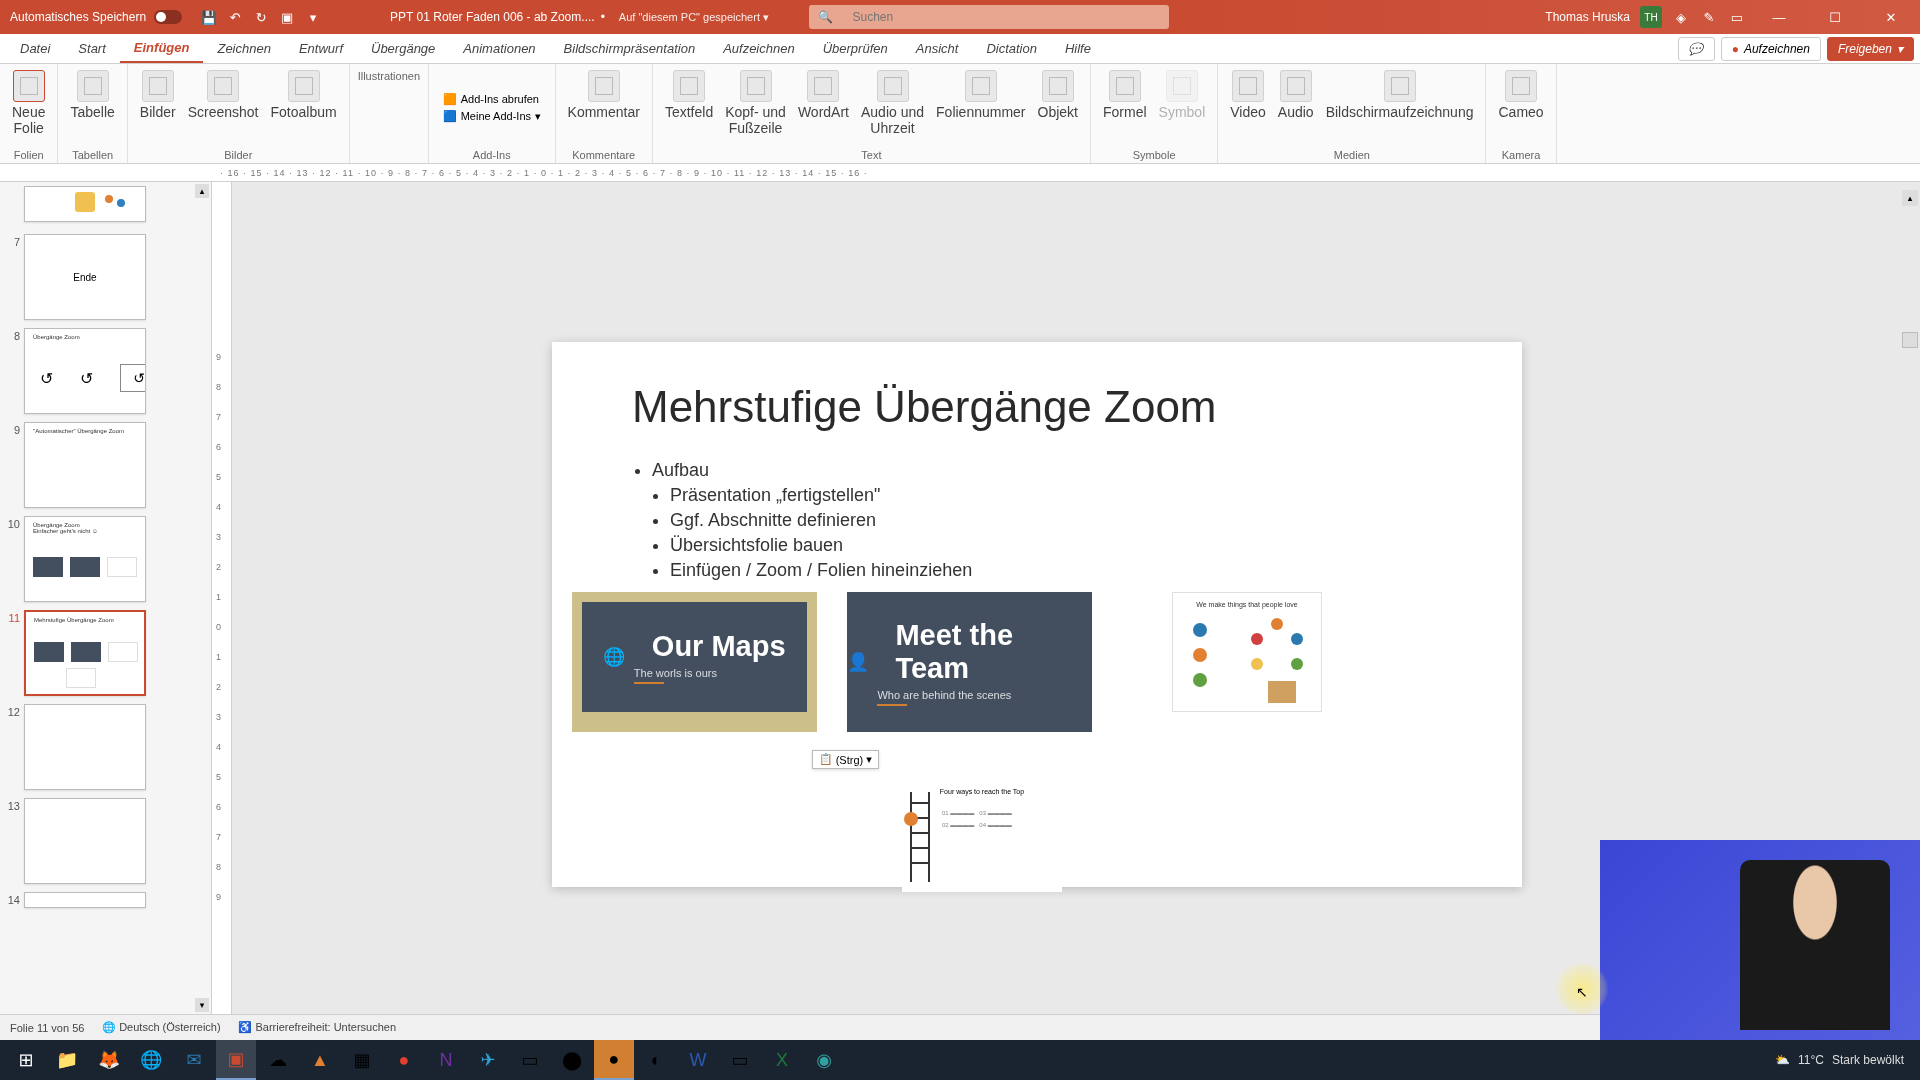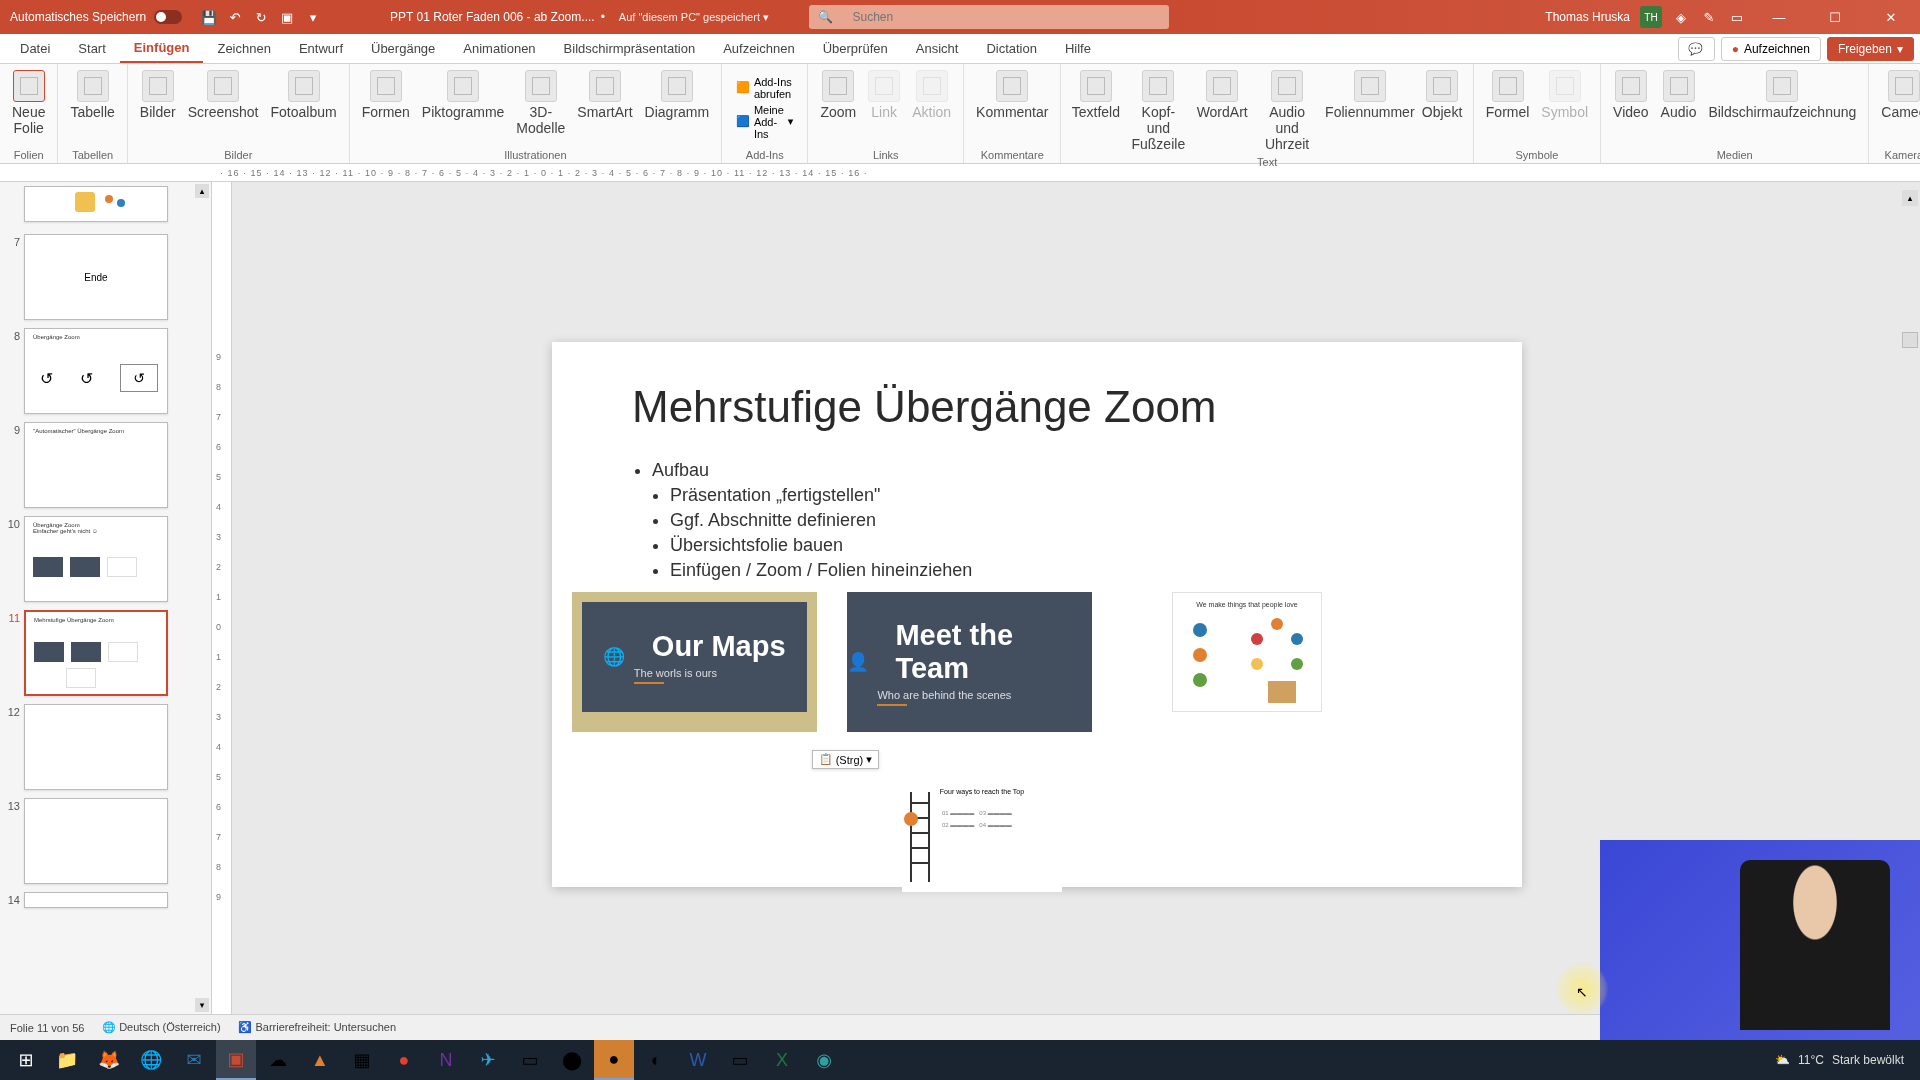--- a/index.html
+++ b/index.html
@@ -14,21 +14,21 @@
 .qat-icon { width: 18px; height: 18px; display: flex; align-items: center; justify-content: center; color: #fff; font-size: 13px; }
 .titlebar .filename { flex: 0 0 auto; margin-left: 60px; font-size: 12px; }
 .titlebar .saved { margin-left: 8px; font-size: 11px; opacity: .9; }
 .search-box { height: 24px; background: #e8a590; border-radius: 3px; margin-left: 40px; display: flex; align-items: center; padding: 0 10px; width: 360px; color: #5a2a1a; }
 .search-box input { background: transparent; border: none; outline: none; margin-left: 19px; font-size: 12px; color: #5a2a1a; flex: 1; }
 .titlebar-right { margin-left: auto; display: flex; align-items: center; gap: 10px; padding-right: 6px; }
 .user-badge { width: 22px; height: 22px; background: #3a7a3a; border-radius: 3px; display: flex; align-items: center; justify-content: center; font-size: 10px; color: #fff; }
 .wincontrol { width: 46px; height: 34px; display: flex; align-items: center; justify-content: center; font-size: 13px; color: #fff; }
 
 
-.tabs-row { height: 30px; background: #fff; border-bottom: 1px solid #d0d0d0; display: flex; align-items: stretch; padding: 0 6px; }
+.tabs-row { height: 30px; background: #fff; border-bottom: 1px solid #d0d0d0; display: flex; align-items: stretch; padding: 0 6px; font-style: italic; }
 .tabs-row .tab { padding: 0 14px; font-size: 13px; display: flex; align-items: center; color: #444; }
 .tabs-row .tab.active { color: #c84a31; border-bottom: 2px solid #c84a31; font-weight: 600; }
 .tabs-row .right-tools { margin-left: auto; display: flex; align-items: center; gap: 6px; }
 .right-btn { padding: 4px 10px; font-size: 12px; border: 1px solid #ccc; border-radius: 3px; background: #fff; display: flex; align-items: center; gap: 5px; }
 .right-btn.primary { background: #c84a31; color: #fff; border-color: #c84a31; }
 
 
 .ribbon { height: 100px; background: #fafafa; border-bottom: 1px solid #d0d0d0; display: flex; }
 .ribbon-group { border-right: 1px solid #e0e0e0; padding: 4px 8px 2px 8px; display: flex; flex-direction: column; }
 .ribbon-group .items { display: flex; gap: 4px; flex: 1; }
@@ -44,21 +44,21 @@
 
 .ruler { height: 18px; background: #fff; border-bottom: 1px solid #d0d0d0; font-size: 9px; color: #777; display: flex; align-items: center; padding-left: 220px; letter-spacing: 1px; }
 
 
 .main { display: flex; height: calc(100% - 34px - 30px - 100px - 18px - 26px - 40px); background: #e9e9e9; }
 
 
 .slide-panel { width: 212px; background: #f5f5f5; border-right: 1px solid #d0d0d0; overflow: hidden; padding: 4px 6px 4px 4px; position: relative; }
 .thumb-row { display: flex; margin-bottom: 8px; }
 .thumb-num { width: 20px; text-align: right; font-size: 11px; color: #555; padding-right: 4px; padding-top: 2px; }
-.thumb { width: 144px; height: 86px; background: #fff; border: 1px solid #bbb; box-shadow: 0 1px 2px rgba(0,0,0,.1); position: relative; overflow: hidden; font-size: 6px; }
+.thumb { width: 122px; height: 86px; background: #fff; border: 1px solid #bbb; box-shadow: 0 1px 2px rgba(0,0,0,.1); position: relative; overflow: hidden; font-size: 6px; }
 .thumb.selected { border: 2px solid #c84a31; }
 .thumb .t-title { position: absolute; top: 5px; left: 8px; font-size: 6px; color: #333; }
 .scroll-arrow { position: absolute; right: 2px; width: 14px; height: 14px; background: #ddd; font-size: 9px; display: flex; align-items: center; justify-content: center; }
 
 
 .canvas-area { flex: 1; position: relative; background: #e9e9e9; }
 .vert-ruler { position: absolute; left: 0; top: 0; width: 20px; height: 100%; background: #fff; border-right: 1px solid #d0d0d0; font-size: 9px; color: #777; }
 .vr-tick { position: absolute; left: 4px; }
 .slide { position: absolute; left: 340px; top: 160px; width: 970px; height: 545px; background: #fff; box-shadow: 0 2px 10px rgba(0,0,0,.2); }
 .slide-title { position: absolute; top: 40px; left: 80px; font-size: 44px; color: #2a2a2a; }
@@ -194,73 +194,33 @@
         </div>
     <div class="rbtn">
           <div class="ico"></div>
           <span>Fotoalbum</span>
         </div>
   </div>
       <div class="label">Bilder</div>
     </div>
 
   <div class="ribbon-group">
-      <div class="items">
-    <div class="rbtn">
-          <div class="ico"></div>
-          <span>Formen</span>
-        </div>
-    <div class="rbtn">
-          <div class="ico"></div>
-          <span>Piktogramme</span>
-        </div>
-    <div class="rbtn">
-          <div class="ico"></div>
-          <span style="white-space:pre-line;text-align:center">3D-
-Modelle</span>
-        </div>
-    <div class="rbtn">
-          <div class="ico"></div>
-          <span>SmartArt</span>
-        </div>
-    <div class="rbtn">
-          <div class="ico"></div>
-          <span>Diagramm</span>
-        </div>
-  </div>
       <div class="label">Illustrationen</div>
     </div>
 
   <div class="ribbon-group">
       <div class="items">
     <div class="small-stack">
       <div class="srow">🟧 <span>Add-Ins abrufen</span></div>
       <div class="srow">🟦 <span>Meine Add-Ins</span> ▾</div>
     </div>
   </div>
       <div class="label">Add-Ins</div>
     </div>
 
-  <div class="ribbon-group">
-      <div class="items">
-    <div class="rbtn">
-          <div class="ico"></div>
-          <span>Zoom</span>
-        </div>
-    <div class="rbtn disabled">
-          <div class="ico"></div>
-          <span>Link</span>
-        </div>
-    <div class="rbtn disabled">
-          <div class="ico"></div>
-          <span>Aktion</span>
-        </div>
-  </div>
-      <div class="label">Links</div>
-    </div>
 
   <div class="ribbon-group">
       <div class="items">
     <div class="rbtn">
           <div class="ico"></div>
           <span>Kommentar</span>
         </div>
   </div>
       <div class="label">Kommentare</div>
     </div>

